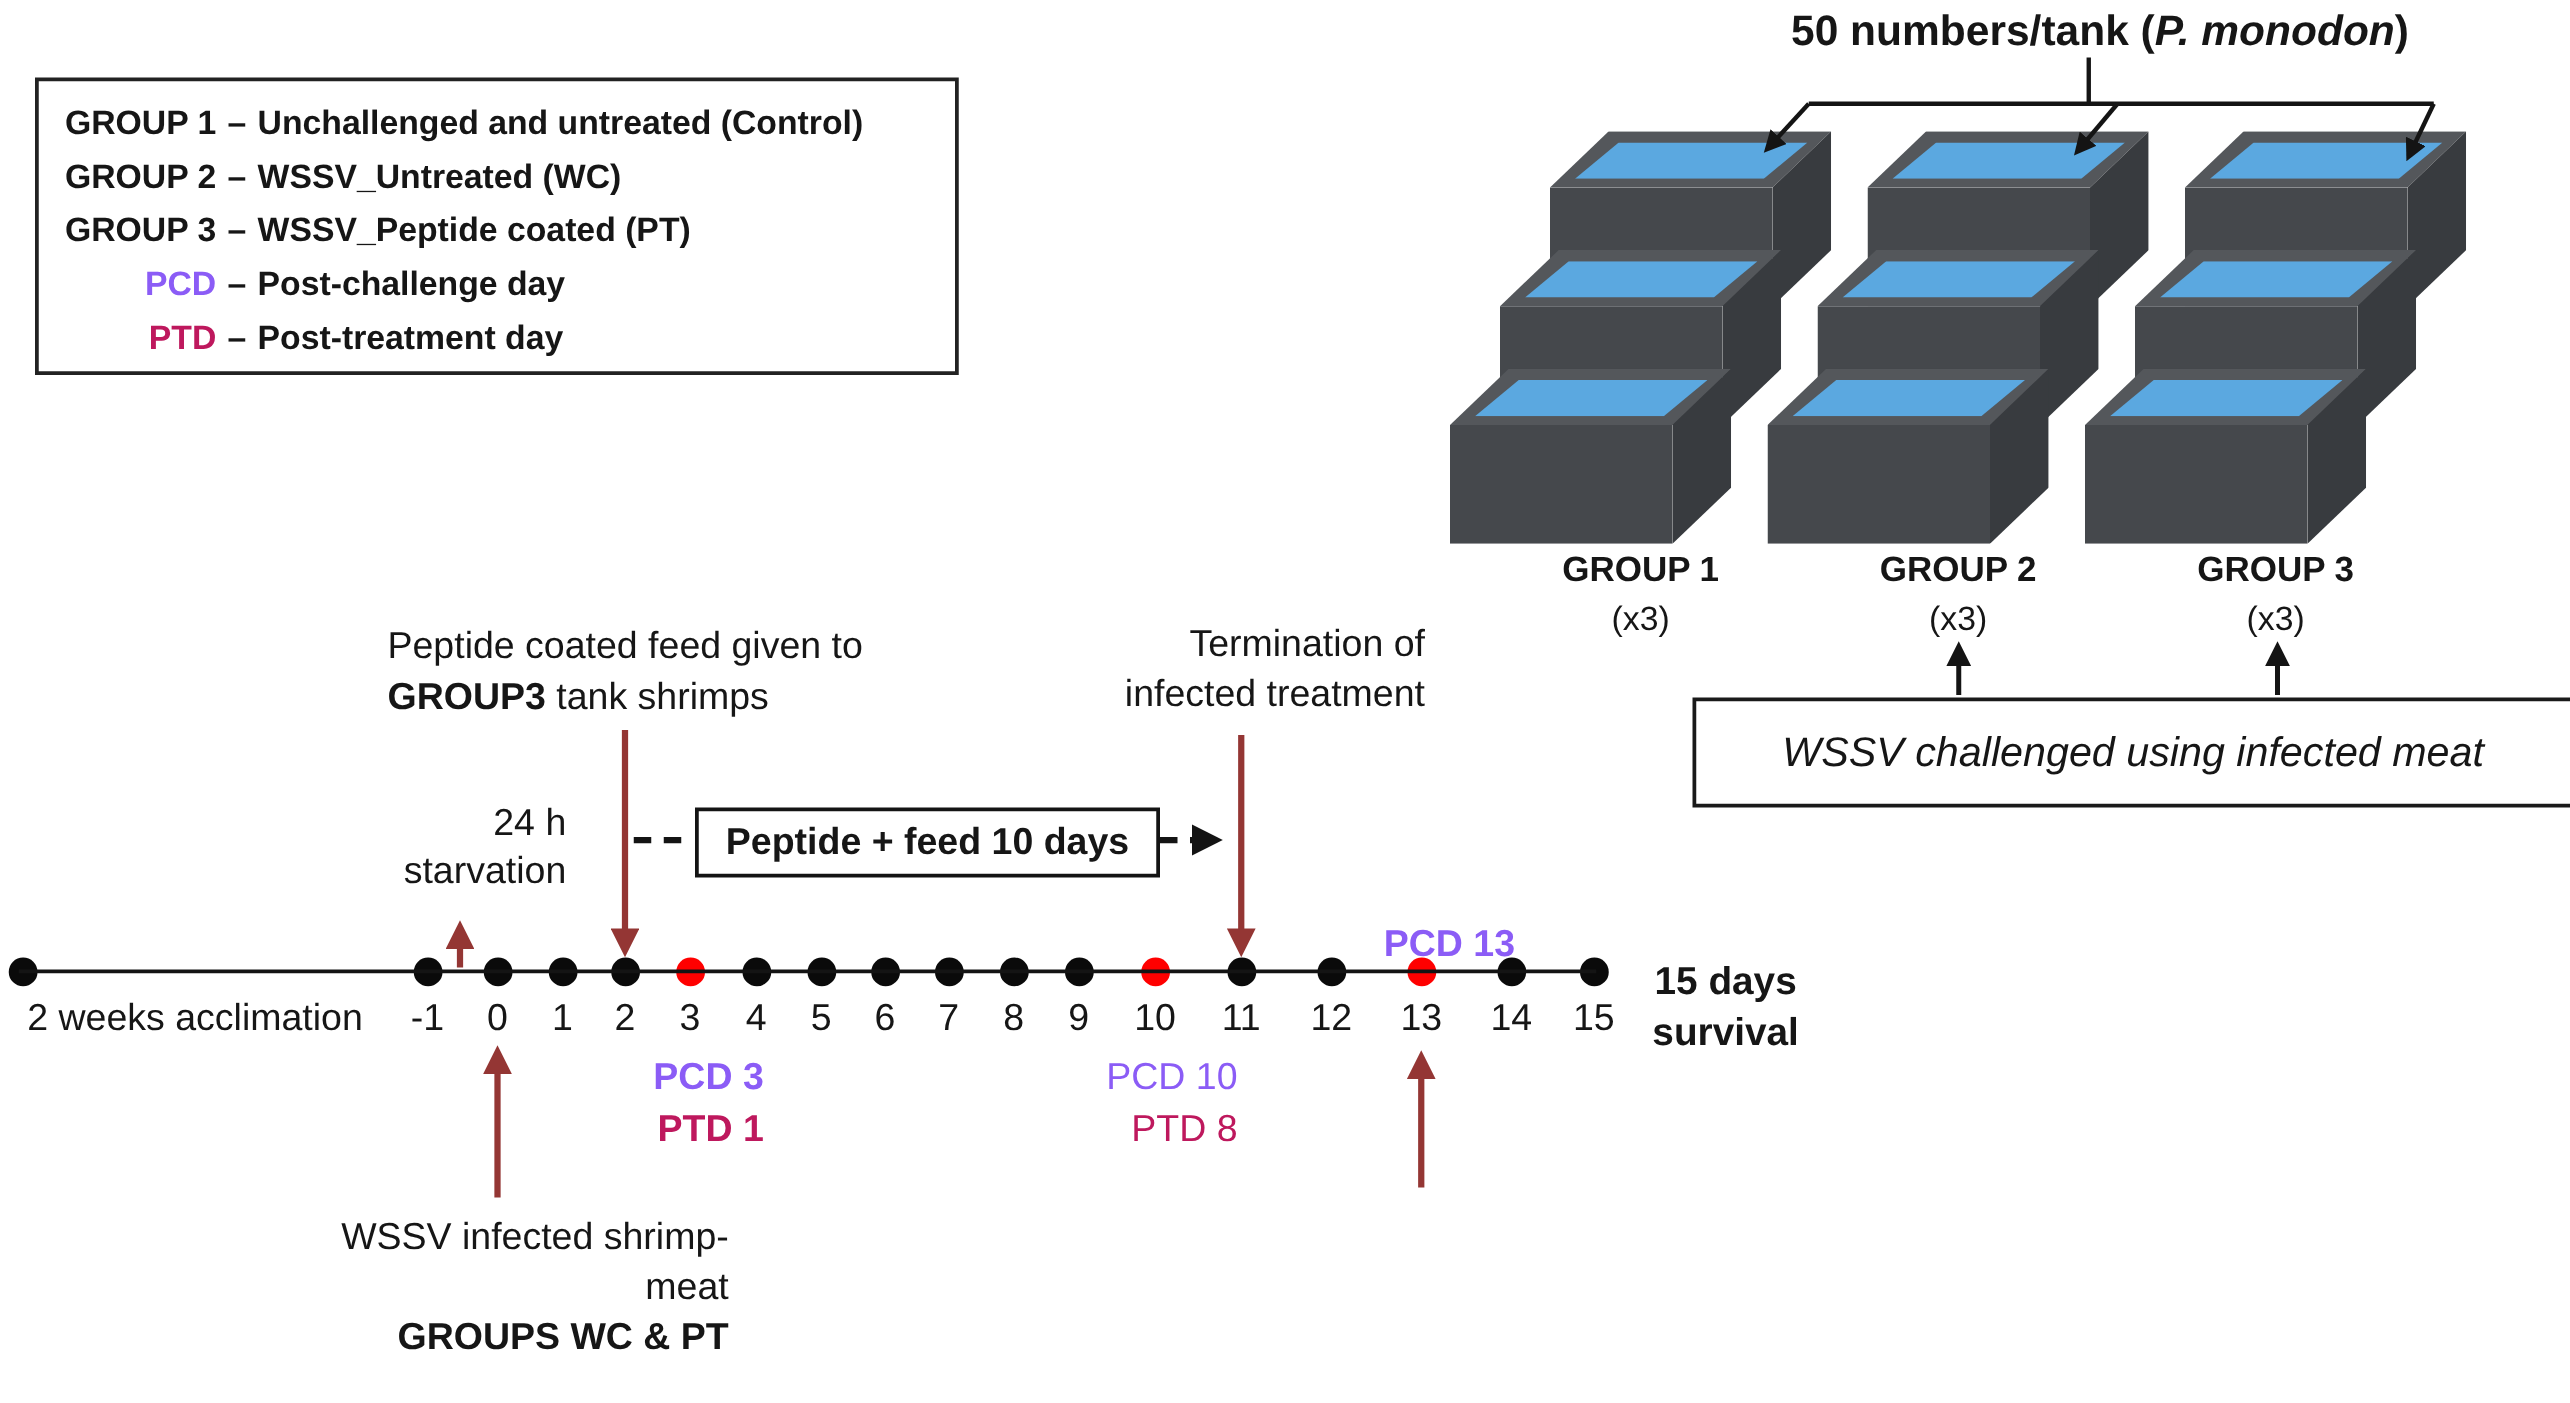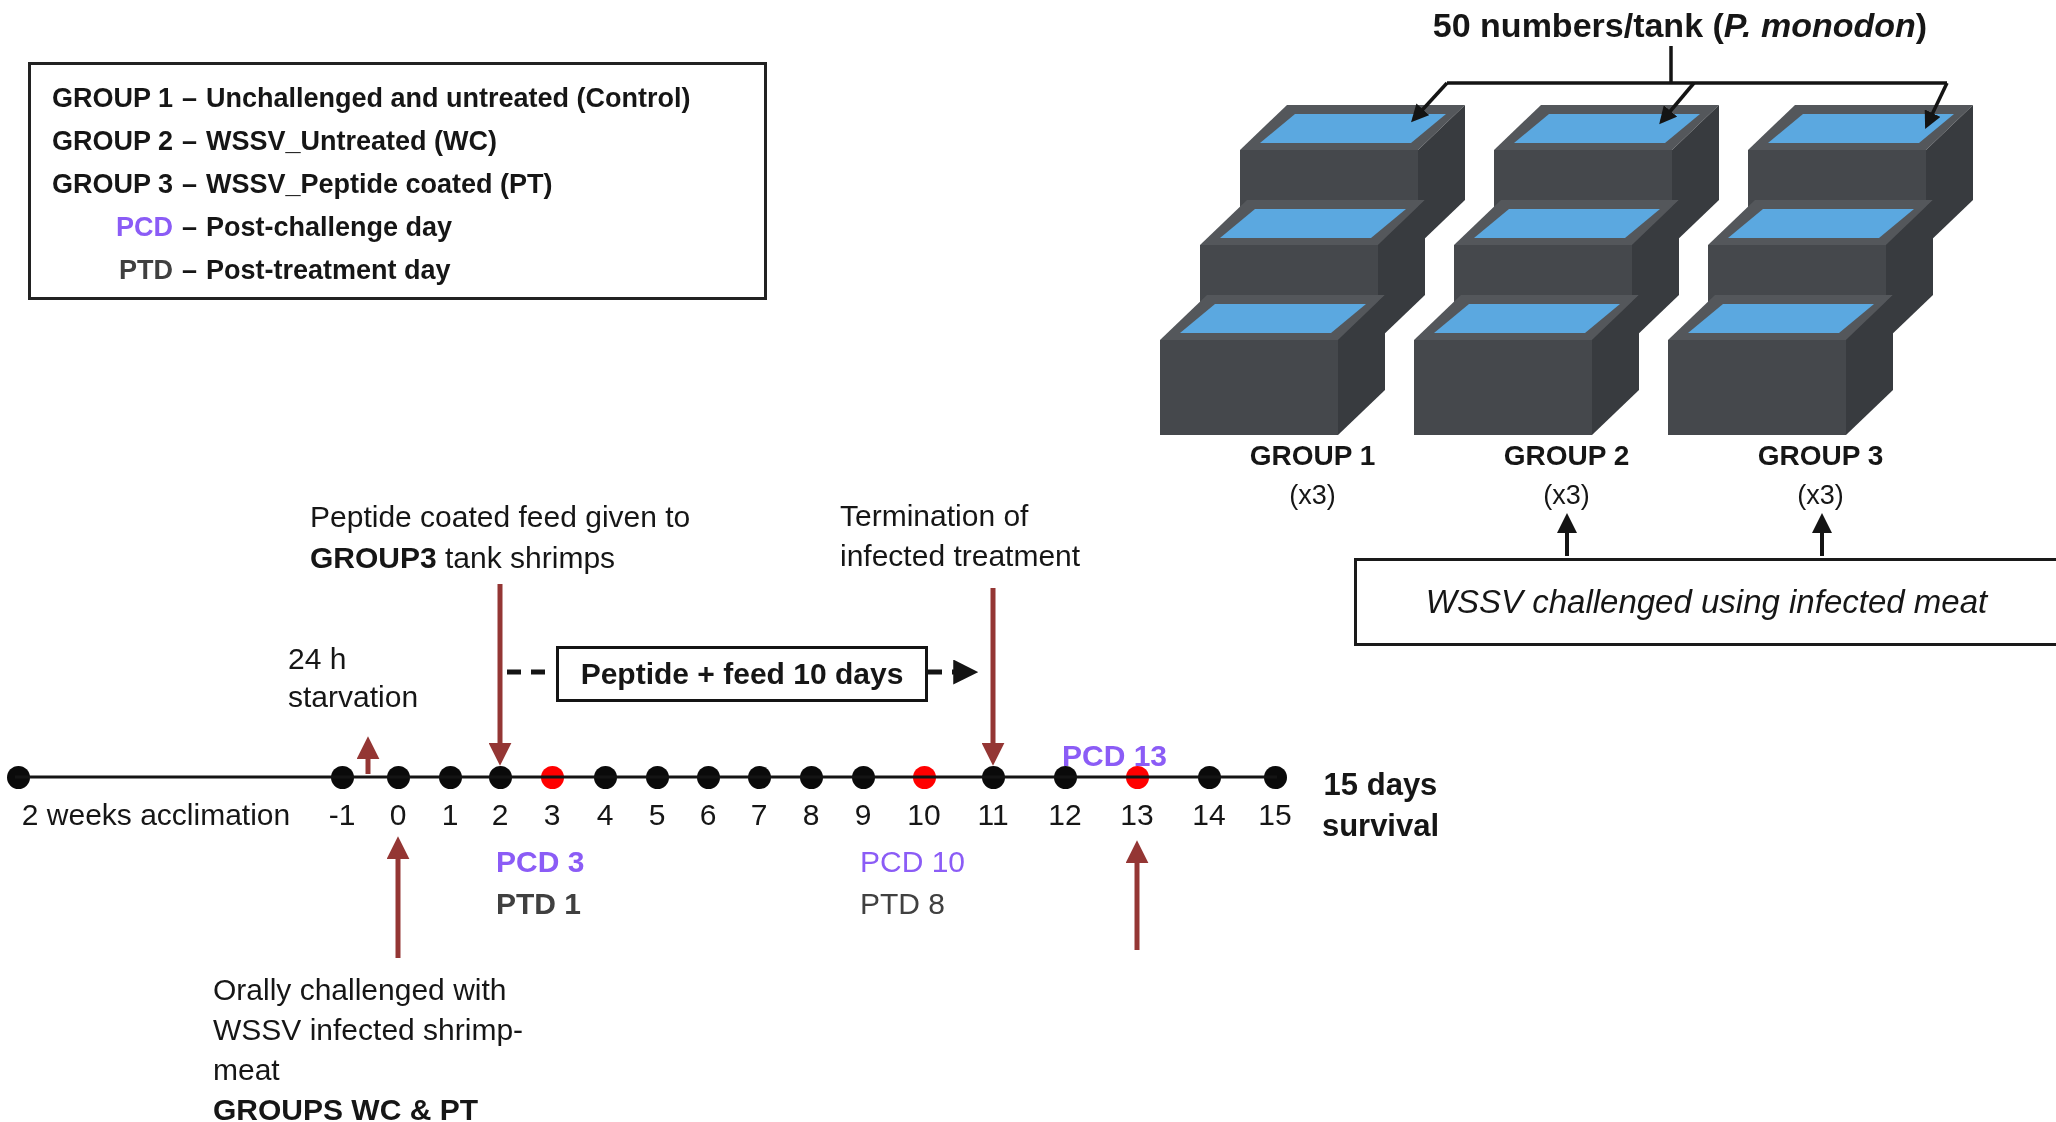--- a/index.html
+++ b/index.html
@@ -6,21 +6,21 @@
   #canvas{position:relative;width:2056px;height:1122px;background:#fff;overflow:hidden;
           font-family:"Liberation Sans",sans-serif;color:#161616;}
   .abs{position:absolute;}
   
   #legend{left:28px;top:62px;width:705px;height:208px;border:3px solid #222;
           padding:12px 14px;font-size:27px;font-weight:bold;}
   .lg-row{display:flex;line-height:43px;white-space:nowrap;}
   .lg-label{min-width:128px;text-align:right;}
   .lg-dash{margin:0 9px;}
   .c-red{color:#8b5cf6;}
-  .c-green{color:#404040;}
+  .c-green{color:#be185d;}
   
   #tanks-title{left:1380px;top:6px;width:600px;text-align:center;font-size:34px;
                font-weight:bold;white-space:nowrap;}
   #tanks-title .sp{font-style:italic;margin-top:37px;}
   .cluster{position:absolute;top:105px;width:305px;height:330px;}
   .tank{position:absolute;width:225px;height:140px;}
   .tank .f{position:absolute;left:0;top:0;width:225px;height:140px;}
   .tank .top{clip-path:polygon(0px 45px,47px 0px,225px 0px,178px 45px);background:#54575B;}
   .tank .water{clip-path:polygon(20px 38px,55px 9px,206px 9px,171px 38px);background:var(--water,#5BA8E0);}
   .tank .front{clip-path:polygon(0px 45px,178px 45px,178px 140px,0px 140px);background:var(--tank,#45484C);}
@@ -29,21 +29,21 @@
   .grp-reps{top:480px;width:305px;text-align:center;font-size:27px;}
   #wssv-box{left:1354px;top:558px;width:699px;height:82px;border:3px solid #1a1a1a;
             display:flex;align-items:center;justify-content:center;font-size:33px;
             font-style:italic;white-space:nowrap;}
   
   .tl-label{position:absolute;top:798px;width:70px;text-align:center;font-size:30px;}
   .tl-dot{position:absolute;top:766px;width:23px;height:23px;border-radius:50%;}
   #acclimation{left:0px;top:798px;width:312px;text-align:center;font-size:30px;white-space:nowrap;}
   #survival{left:1308px;top:764px;width:145px;text-align:center;font-size:31px;
             font-weight:bold;line-height:41px;}
-  .ann{font-size:30px;line-height:40px;text-align:left;}
+  .ann{font-size:30px;line-height:40px;text-align:right;}
   #feed-start{left:310px;top:496px;width:430px;text-align:left;line-height:41px;}
   #termination{left:840px;top:496px;width:300px;}
   #starvation{left:288px;top:640px;width:165px;line-height:38px;}
   #feed-box{left:556px;top:646px;width:366px;height:50px;border:3px solid #141414;
             display:flex;align-items:center;justify-content:center;
             font-size:30px;font-weight:bold;white-space:nowrap;}
   #pcd13{left:1062px;top:736px;width:150px;font-weight:bold;}
   #pcd3-blk{left:496px;top:841px;width:115px;font-weight:bold;line-height:42px;}
   #pcd10-blk{left:860px;top:841px;width:130px;font-weight:normal;line-height:42px;}
   #challenge{left:213px;top:970px;width:370px;}
@@ -226,21 +226,20 @@
     <div class="c-red">PCD 3</div>
     <div class="c-green">PTD 1</div>
   </div>
 
   <div id="pcd10-blk" class="abs ann">
     <div class="c-red">PCD 10</div>
     <div class="c-green">PTD 8</div>
   </div>
 
   <div id="challenge" class="abs ann">
-    <div>Orally challenged with</div>
     <div>WSSV infected shrimp-</div>
     <div>meat</div>
     <div class="b">GROUPS WC &amp; PT</div>
   </div>
 
 
   <svg id="overlay" width="2056" height="1122" viewBox="0 0 2056 1122">
     <defs>
       <marker id="arrRed" viewBox="0 0 4 4" markerWidth="4.6" markerHeight="4.6" refX="3" refY="2" orient="auto">
         <path d="M0 0L4 2L0 4z" fill="#943634"></path>

